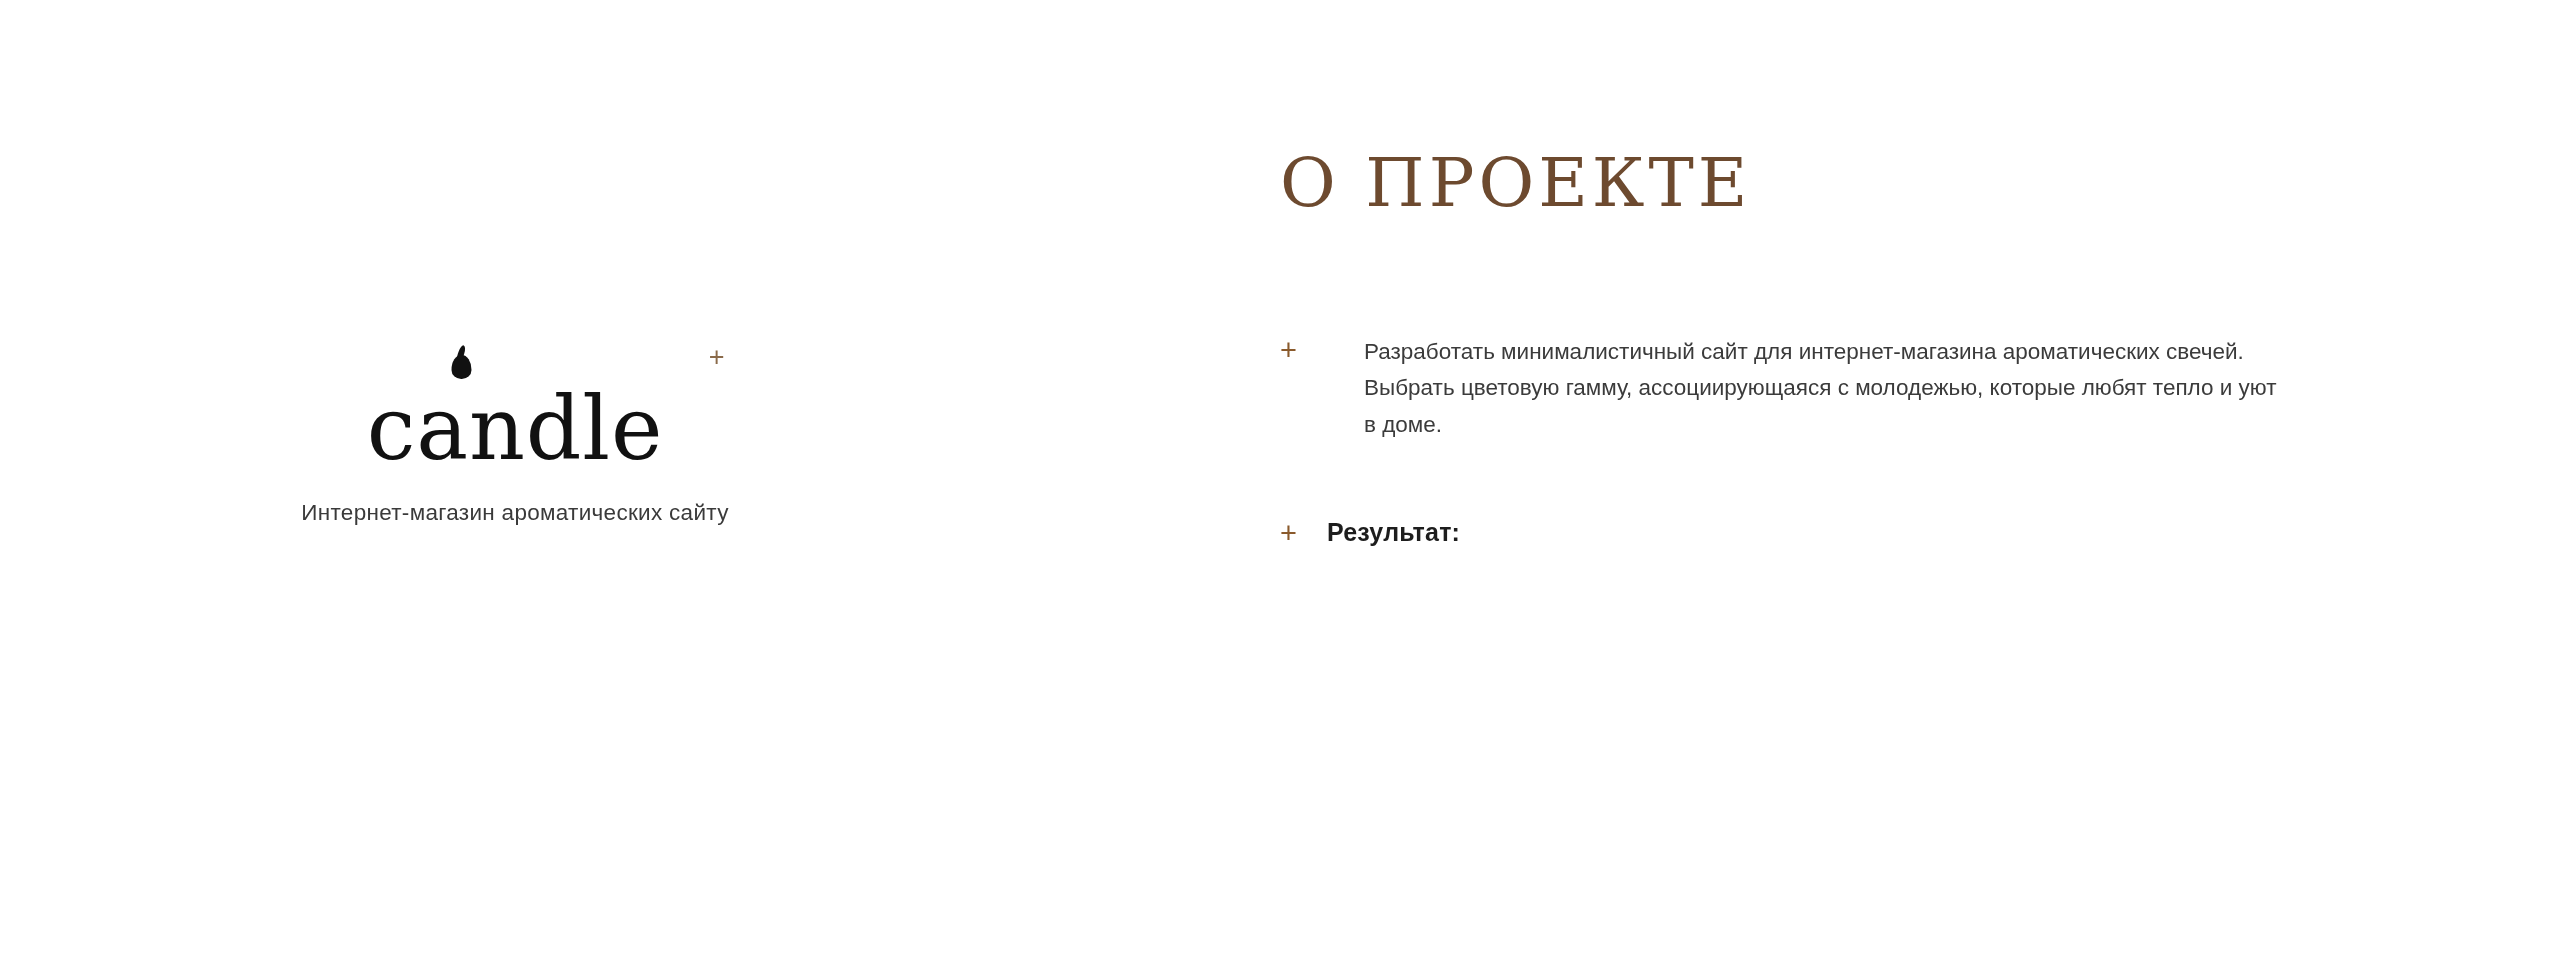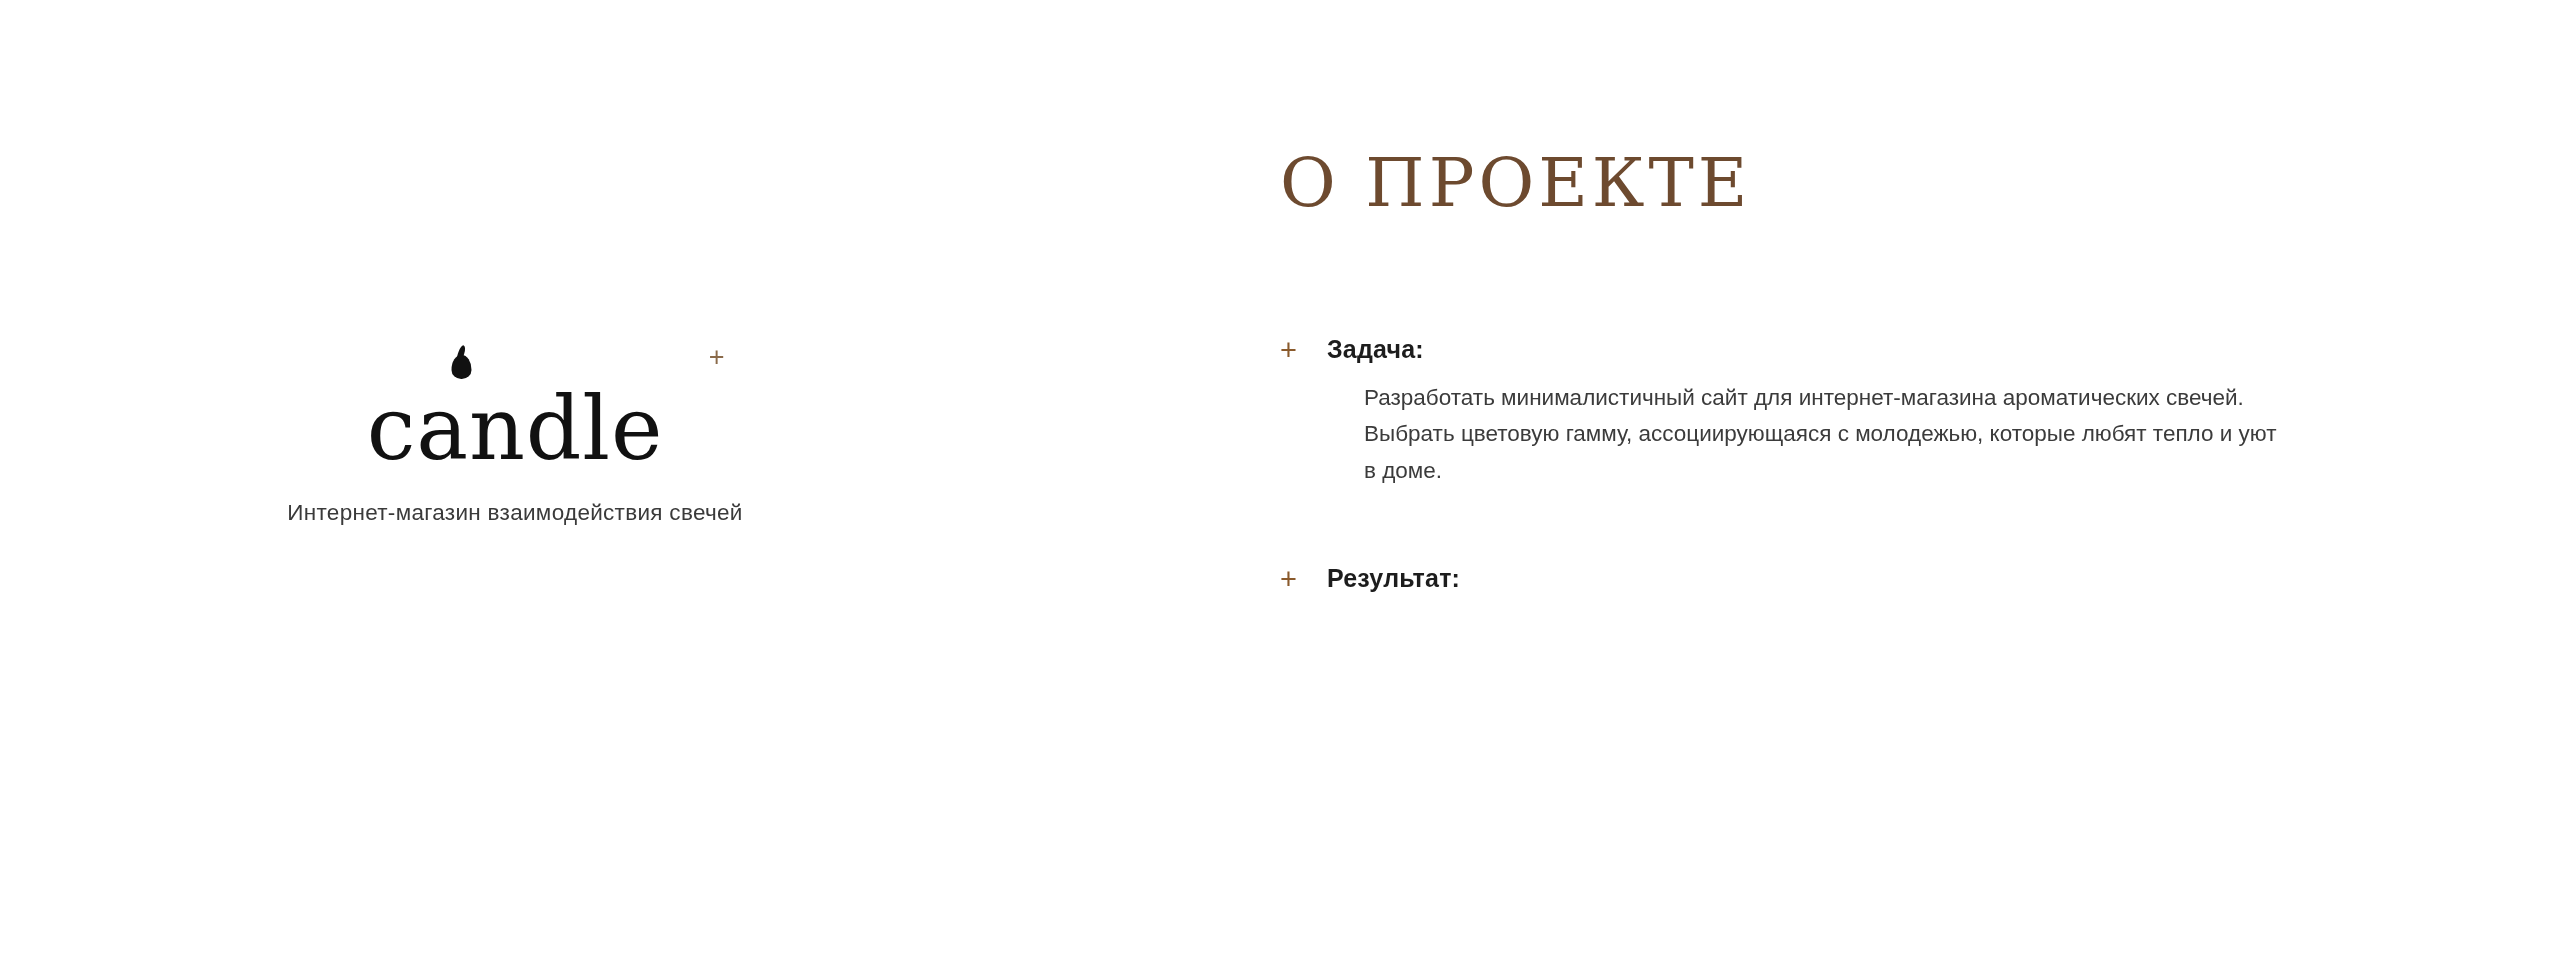--- a/index.html
+++ b/index.html
@@ -150,32 +150,31 @@
     <div class="logo-inner">
 
       <div class="logo-wordmark">
         <span>candle</span>
         <span class="flame">
             <span></span>
           </span>
         <span class="logo-plus">+</span>
       </div>
 
-      <div class="logo-tagline">Интернет-магазин взаимодействия свечей</div>
+      <div class="logo-tagline">Интернет-магазин ароматических сайту</div>
     </div>
   </div>
 
   <div class="about">
     <div class="about-title">О ПРОЕКТЕ</div>
 
     <div class="about-sections">
 
       <div class="section">
         <span class="section-plus">+</span>
-        <div class="section-heading">Задача:</div>
         <div class="section-body">Разработать минималистичный сайт для интернет-магазина ароматических свечей. Выбрать цветовую гамму, ассоциирующаяся с молодежью, которые любят тепло и уют в доме.</div>
       </div>
 
       <div class="section">
         <span class="section-plus">+</span>
         <div class="section-heading">Результат:</div>
       </div>
 
     </div>
   </div>

